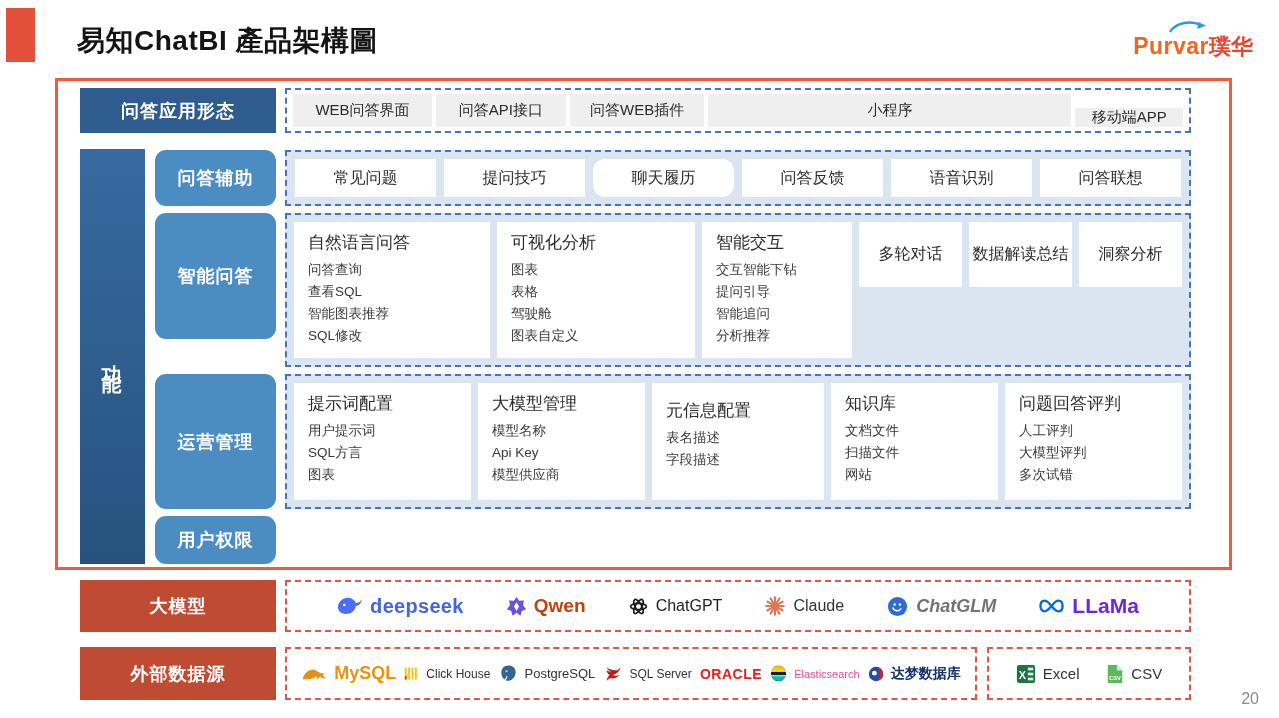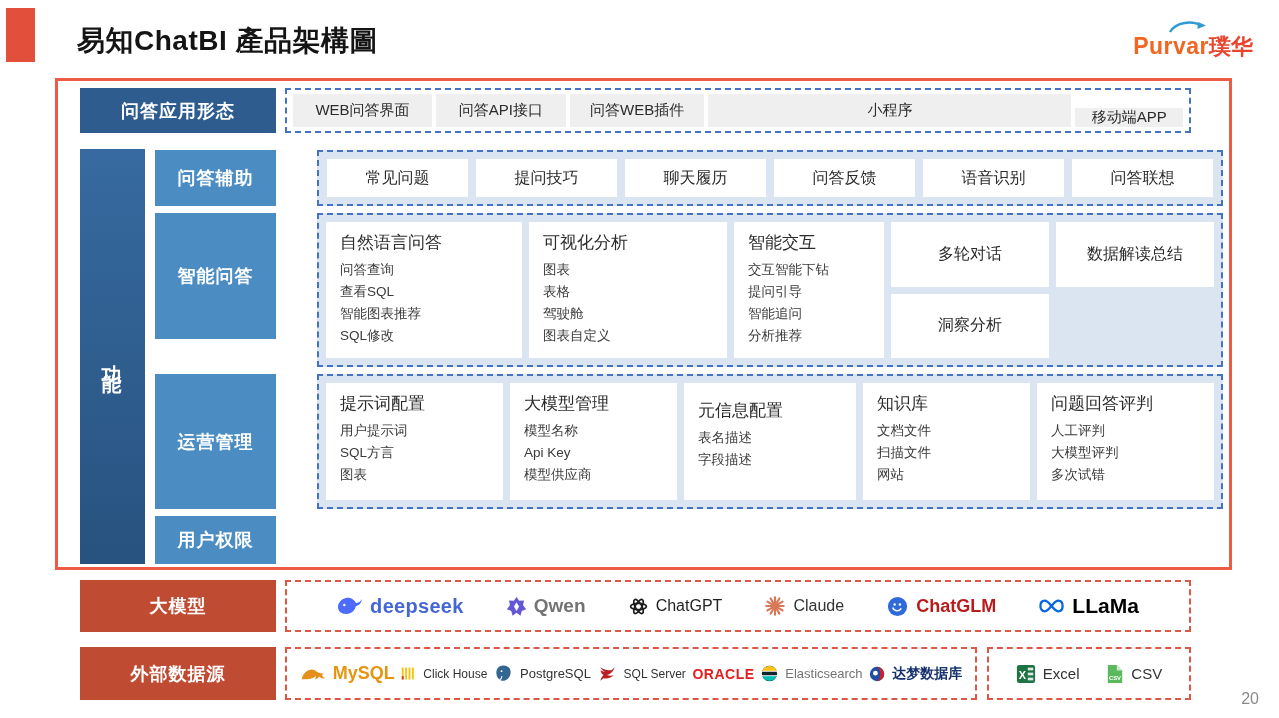--- a/index.html
+++ b/index.html
@@ -14,55 +14,55 @@
   .brand .cn { font-size:22px; font-weight:700; color:#E9452E; }
   .brand-arc { position:absolute; left:34px; top:-13px; }
 
   
   .frame { position:absolute; left:55px; top:78px; width:1177px; height:492px; border:3px solid #ED5B45; }
 
   
   .hdr { position:absolute; display:flex; align-items:center; justify-content:center;
          color:#fff; font-weight:700; font-size:18px; letter-spacing:1px; }
   .hdr.dark  { background:#2E5C8F; }
-  .hdr.light { background:#4B8CC2; }
+  .hdr.light { background:#4B8CC2;border-radius:11px; }
   .hdr.brick { background:#BF4B33; }
 
   .container { position:absolute; display:flex; align-items:stretch; }
   .container.blue-dash { border:2px dashed #4472C4; }
   .container.red-dash  { border:2px dashed #DD5744; }
   .container.bg-white { background:#fff; }
-  .container.bg-blue  { background:#DBE5F1;margin-left:32px; }
+  .container.bg-blue  { background:#DBE5F1; }
 
   .cell { display:flex; align-items:center; justify-content:center; font-size:16px; color:#2b2b2b; background:#fff; }
   .cell.gray { background:#EFEFEF; font-size:15px; }
 
   .func-bar { position:absolute; left:80px; top:149px; width:65px; height:415px;
               background:linear-gradient(180deg,#376AA0,#27527F); display:flex; align-items:center; justify-content:center; }
   .func-bar span { writing-mode:vertical-rl; text-orientation:upright; color:#fff; font-weight:700; font-size:20px; letter-spacing:8px; }
 
   .group { background:#fff; padding:9px 14px 6px 14px; }
   .group .g-title { font-size:17px; color:#2b2b2b; margin-bottom:5px; }
   .group .g-item  { font-size:13.5px; color:#3a3a3a; line-height:1.62; }
 
-  .grid2 { flex:1; display:grid; grid-template-columns:1fr 1fr; grid-template-rows:1fr 1fr; gap:7px; }
+  .grid2 { flex:1; display:grid; grid-template-columns:1fr 1fr 1fr; grid-template-rows:1fr 1fr; gap:7px; }
 
   
   .logo { display:flex; align-items:center; gap:7px; white-space:nowrap;justify-content:space-between; }
   .lt-deepseek { font-size:20px; font-weight:700; color:#4566D6; letter-spacing:.3px; }
-  .lt-qwen     { font-size:19px; font-weight:700; color:#737373; }
+  .lt-qwen     { font-size:19px; font-weight:700; color:#c2410c; }
   .lt-chatgpt  { font-size:16px; font-weight:500; color:#1f1f1f; }
   .lt-claude   { font-size:16px; color:#333; }
-  .lt-chatglm  { font-size:18px; font-weight:800; color:#b91c1c; }
-  .lt-llama    { font-size:21px; font-weight:700; color:#000000; }
+  .lt-chatglm  { font-size:18px; font-weight:800; font-style:italic; color:#737373; }
+  .lt-llama    { font-size:21px; font-weight:700; color:#6d28d9; }
   .lt-mysql    { font-size:18px; font-weight:700; color:#E8940F; }
   .lt-small    { font-size:12px; color:#333; }
   .lt-pg       { font-size:13px; color:#333; }
   .lt-oracle   { font-size:14px; font-weight:700; color:#E4201F; letter-spacing:.5px; }
-  .lt-es       { font-size:13px; color:#737373; }
+  .lt-es       { font-size:11px; color:#ec4899; }
   .lt-dm       { font-size:14px; font-weight:700; color:#16316B; }
   .lt-file     { font-size:15px; color:#333; }
 
   .page-num { position:absolute; right:20px; bottom:10px; font-size:16px; color:#8a8a8a; }
 </style>
 </head>
 <body>
 
 <div class="slide">
 
@@ -88,21 +88,21 @@
   </div>
 
   <div class="func-bar">
     <span>功能</span>
   </div>
 
   <div class="hdr light" style="left:155px; top:150px; width:121px; height:56px;">问答辅助</div>
   <div class="container blue-dash bg-blue" style="left:285px; top:150px; width:906px; height:56px; padding:7px 8px; gap:8px;">
     <div class="cell" style="flex:1;">常见问题</div>
     <div class="cell" style="flex:1;">提问技巧</div>
-    <div class="cell" style="flex:1;">聊天履历</div>
+    <div class="cell" style="flex:1;border-radius:12px;">聊天履历</div>
     <div class="cell" style="flex:1;">问答反馈</div>
     <div class="cell" style="flex:1;">语音识别</div>
     <div class="cell" style="flex:1;">问答联想</div>
   </div>
 
   <div class="hdr light" style="left:155px; top:213px; width:121px; height:126px;">智能问答</div>
   <div class="container blue-dash bg-blue" style="left:285px; top:213px; width:906px; height:154px; padding:7px; gap:7px;">
     <div class="group" style="width:196px;">
       <div class="g-title">自然语言问答</div>
       <div class="g-item">问答查询</div>

